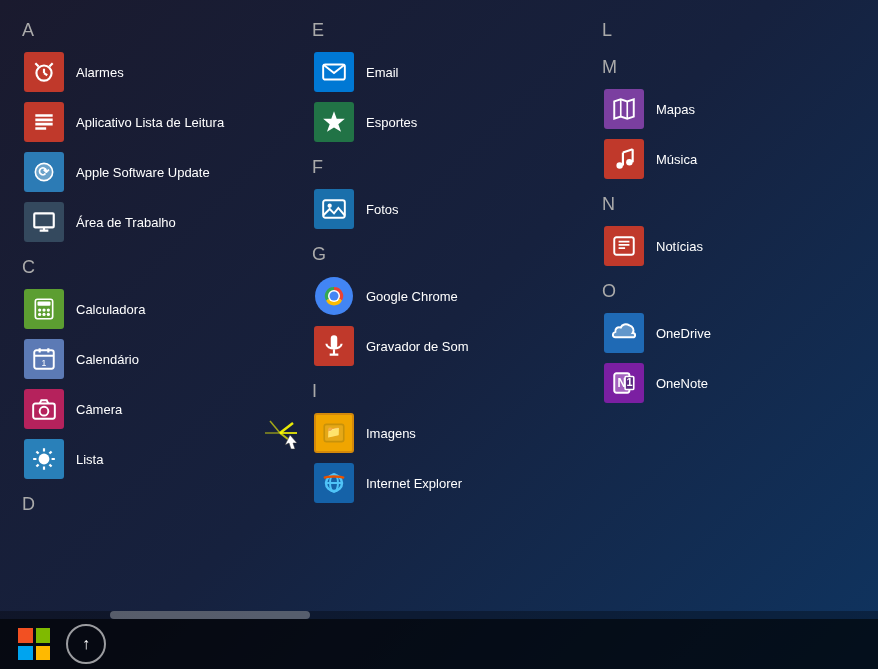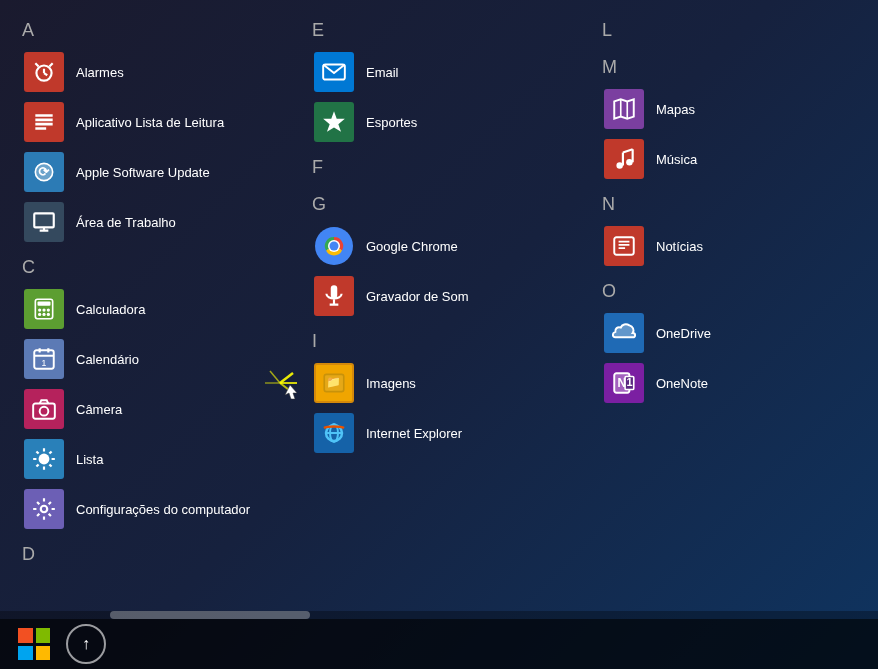--- a/index.html
+++ b/index.html
@@ -260,29 +260,20 @@
           <line x1="19" y1="12" x2="22" y2="12" stroke="white" stroke-width="2"></line>
           <line x1="5" y1="5" x2="7" y2="7" stroke="white" stroke-width="2"></line>
           <line x1="17" y1="17" x2="19" y2="19" stroke="white" stroke-width="2"></line>
           <line x1="19" y1="5" x2="17" y2="7" stroke="white" stroke-width="2"></line>
           <line x1="7" y1="17" x2="5" y2="19" stroke="white" stroke-width="2"></line>
         </svg>
       </div>
       <span class="app-label">Lista</span>
     </div>
 
-    <div class="app-item">
-      <div class="app-icon config-icon">
-        <svg width="26" height="26" viewBox="0 0 24 24" fill="none">
-          <circle cx="12" cy="12" r="3" stroke="white" stroke-width="2"></circle>
-          <path d="M12 2v3M12 19v3M2 12h3M19 12h3M5.6 5.6l2.1 2.1M16.3 16.3l2.1 2.1M5.6 18.4l2.1-2.1M16.3 7.7l2.1-2.1" stroke="white" stroke-width="2"></path>
-        </svg>
-      </div>
-      <span class="app-label">Configurações do computador</span>
-    </div>
 
     <div class="section-header">D</div>
 
   </div>
 
   <div class="column">
 
     <div class="section-header">E</div>
 
     <div class="app-item">
@@ -299,20 +290,30 @@
       <div class="app-icon esportes-icon">
         <svg width="26" height="26" viewBox="0 0 24 24" fill="white">
           <path d="M12 2 L14.5 9 L22 9 L16 14 L18.5 21 L12 17 L5.5 21 L8 14 L2 9 L9.5 9 Z" fill="white"></path>
         </svg>
       </div>
       <span class="app-label">Esportes</span>
     </div>
 
     <div class="section-header">F</div>
 
+    <div class="app-item">
+      <div class="app-icon fotos-icon">
+        <svg width="26" height="26" viewBox="0 0 24 24" fill="none">
+          <rect x="2" y="4" width="20" height="16" rx="2" stroke="white" stroke-width="1.8"></rect>
+          <circle cx="8" cy="9" r="2" fill="white"></circle>
+          <polyline points="2,18 8,12 12,16 16,11 22,18" stroke="white" stroke-width="1.8" fill="none"></polyline>
+        </svg>
+      </div>
+      <span class="app-label">Fotos</span>
+    </div>
 
     <div class="section-header">G</div>
 
     <div class="app-item">
       <div class="app-icon" style="background: transparent;">
         <svg width="38" height="38" viewBox="0 0 38 38">
           <circle cx="19" cy="19" r="19" fill="#4285f4"></circle>
           <circle cx="19" cy="19" r="8" fill="white" stroke="white" stroke-width="1"></circle>
 
           <path d="M19 19 L19 10 A9 9 0 0 1 27 23.5 Z" fill="#ea4335"></path>

